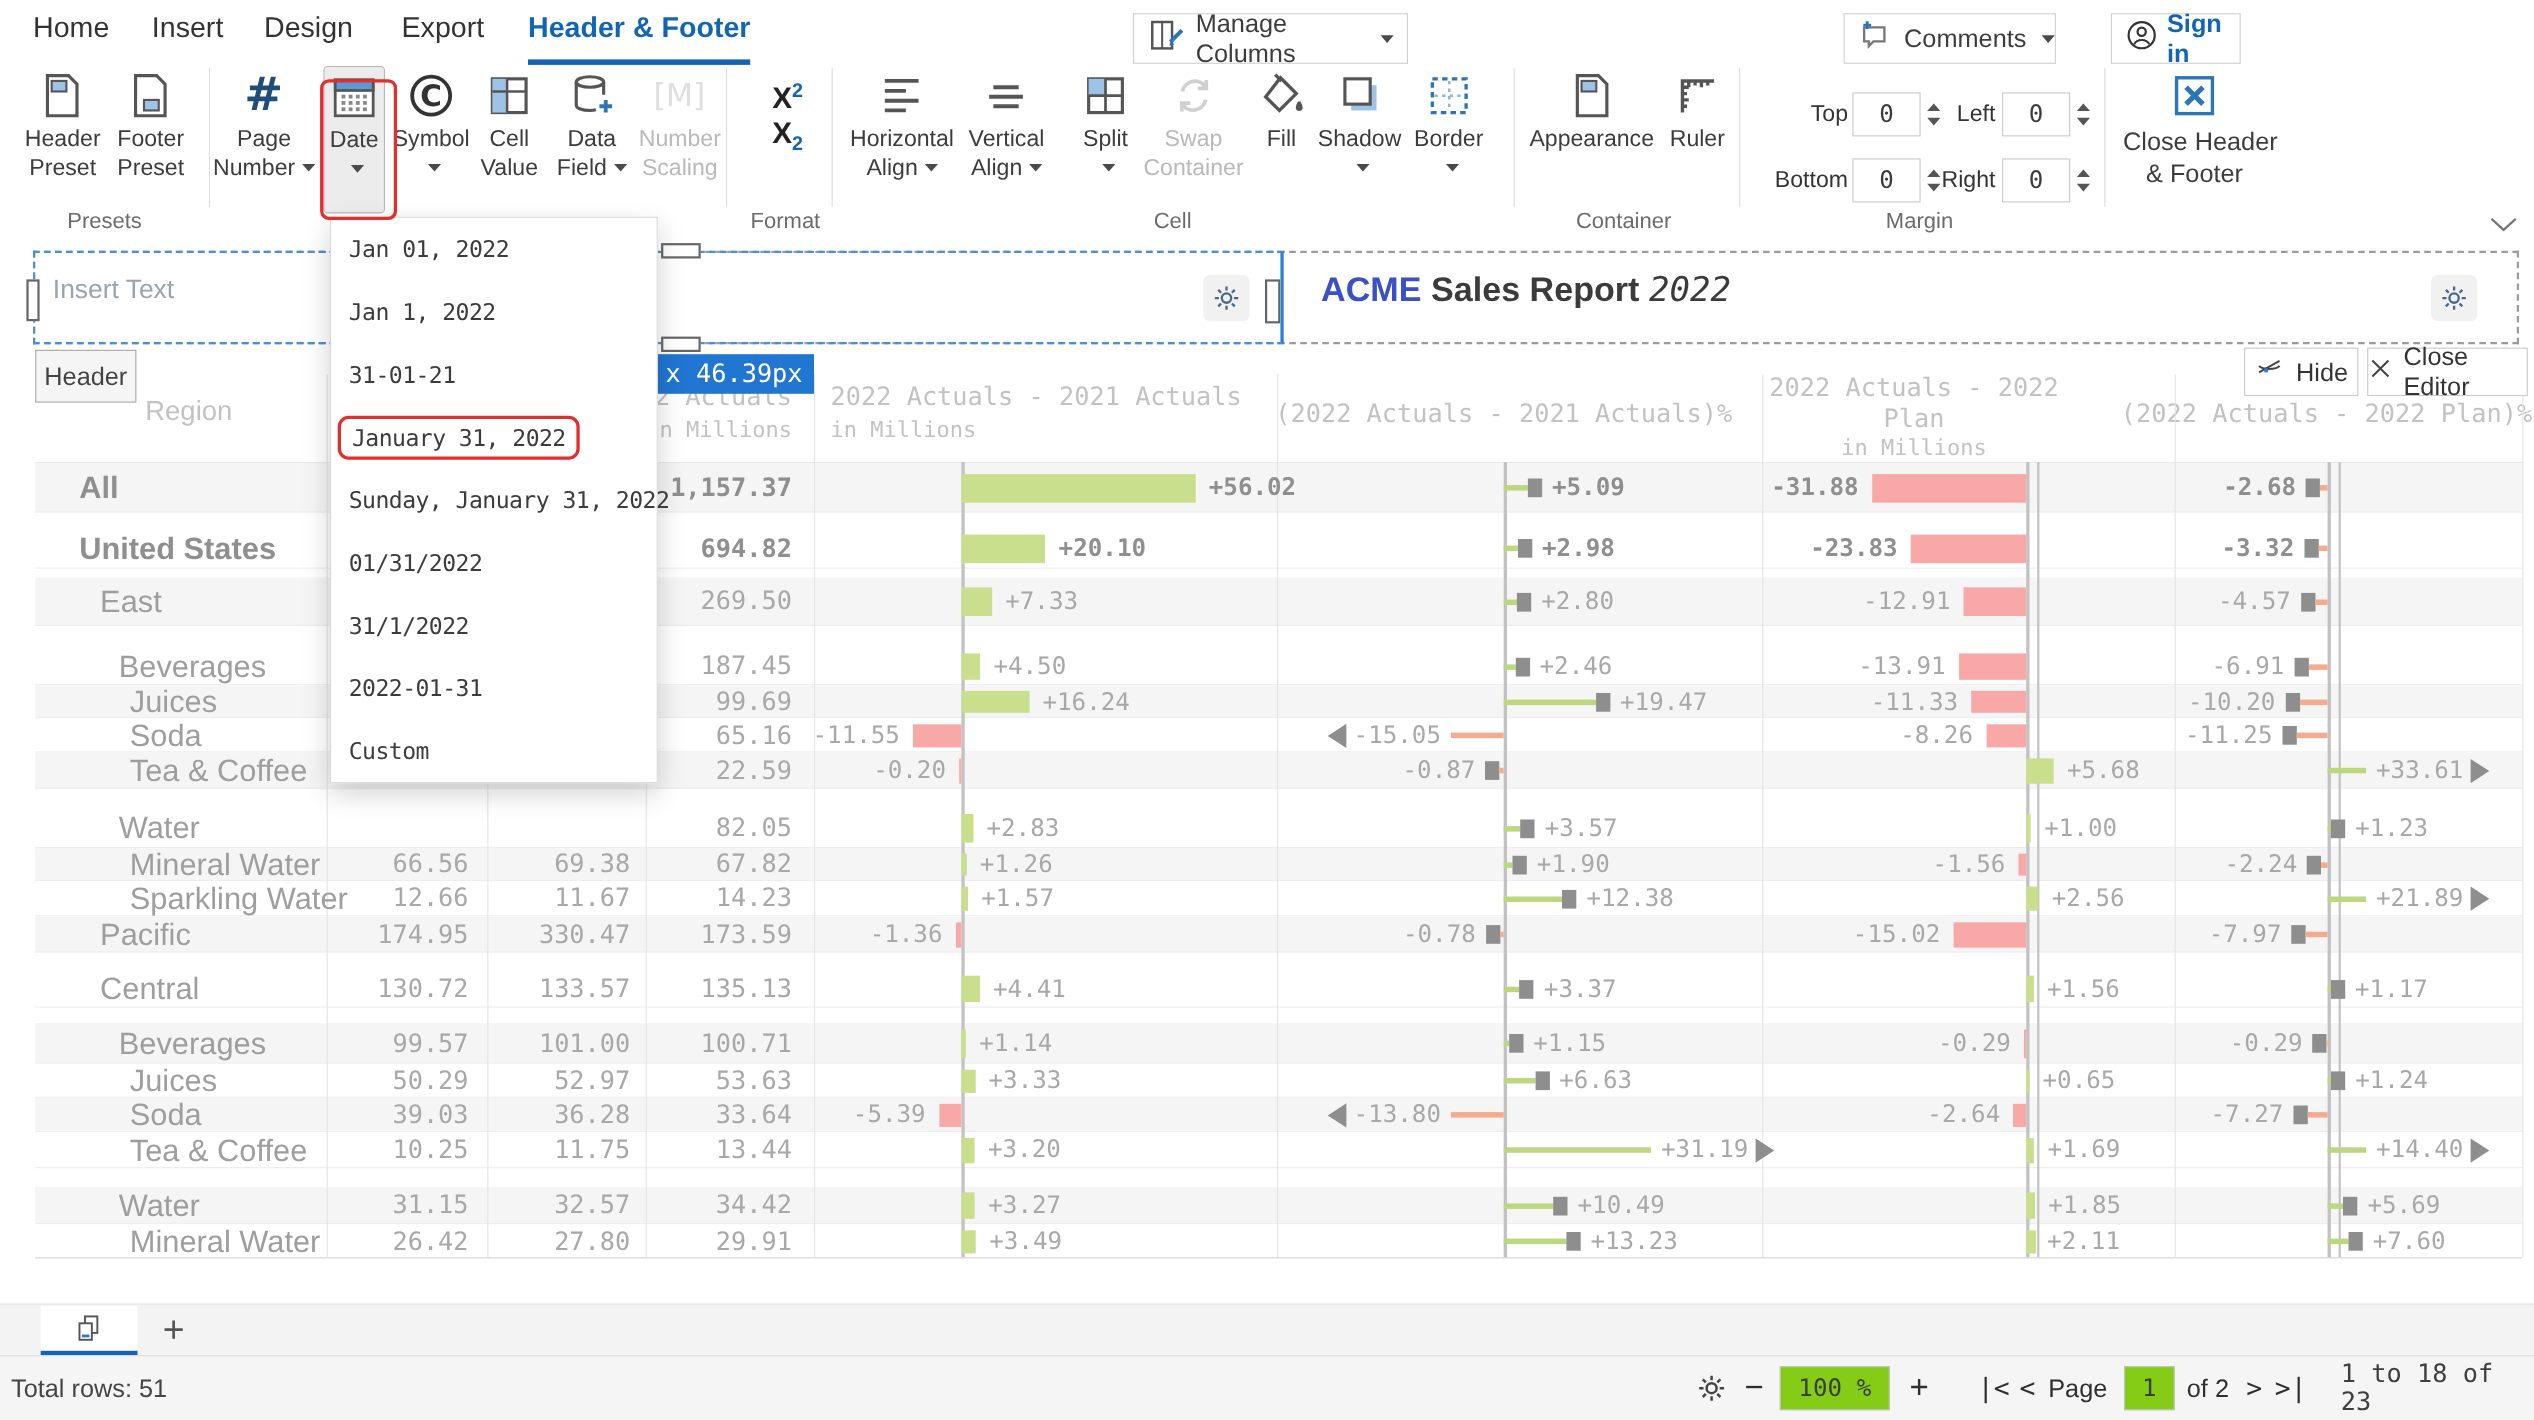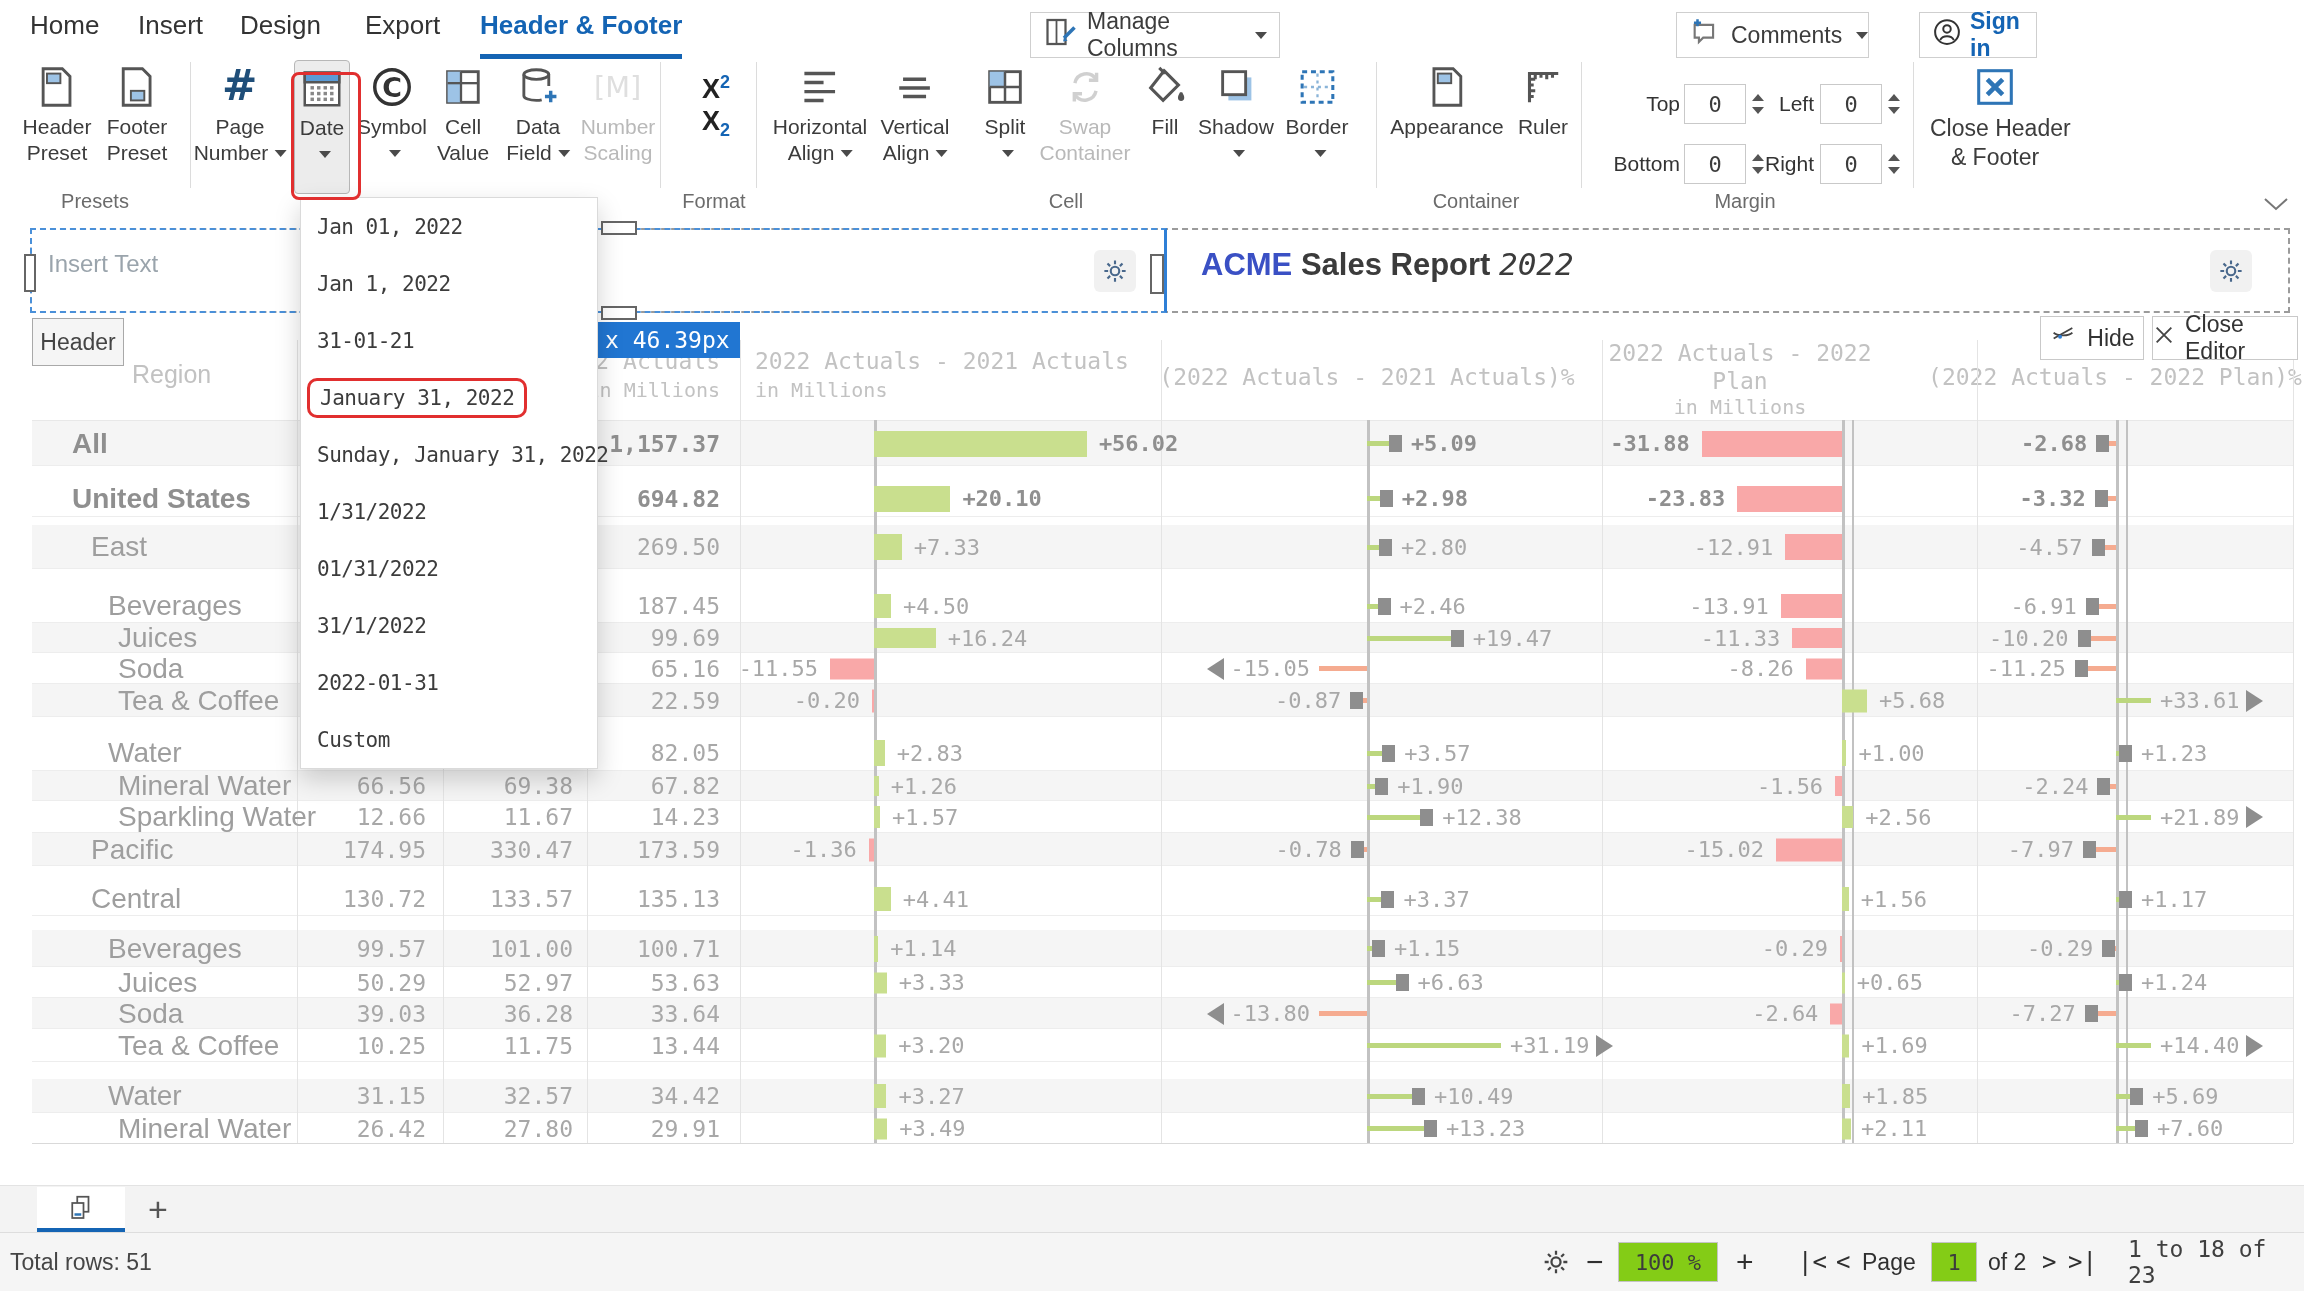--- a/index.html
+++ b/index.html
@@ -847,20 +847,24 @@
               <div class="pctlabel" style="margin-left: 9px;">+1.24</div>
             </div>
           </div>
         </div>
         <div class="stripe" style="top: 577px; height: 31px; background: rgb(245, 245, 245);"></div>
         <div class="trow" style="top: 577px; height: 31px;">
           <div class="rowlabel" style="left: 86px;">Soda</div>
           <div class="cellnum" style="left: 254px; width: 140px;">39.03</div>
           <div class="cellnum" style="left: 401px; width: 140px;">36.28</div>
           <div class="cellnum" style="left: 548px; width: 140px;">33.64</div>
+          <div class="chartcell" style="left: 708px; width: 421px;">
+            <div class="bar" style="height: 21px; background: rgb(249, 168, 168); width: 20.482px; left: 113.518px;"></div>
+            <div class="barlabel" style="left: 0px; width: 101.518px; justify-content: flex-end;">-5.39</div>
+          </div>
           <div class="chartcell" style="left: 1570px; width: 375px;">
             <div class="bar" style="height: 21px; background: rgb(249, 168, 168); width: 11.616px; left: 228.384px;"></div>
             <div class="barlabel" style="left: 0px; width: 216.384px; justify-content: flex-end;">-2.64</div>
           </div>
           <div class="chartcell" style="left: 1129px; width: 441px;">
             <div class="pctflex" style="left: 0px; width: 206px; justify-content: flex-end;">
               <div class="arrow-l" style="margin-right: 7px;"></div>
               <div class="pctlabel" style="margin-right: 9px;">-13.80</div>
               <div class="pctline" style="width: 48px; background: rgb(245, 171, 144); flex: 0 0 auto;"></div>
             </div>
@@ -979,21 +983,20 @@
     </div>
 
   <div class="dropdown" id="dropdown">
       <div class="dditem">Jan 01, 2022</div>
       <div class="dditem">Jan 1, 2022</div>
       <div class="dditem">31-01-21</div>
       <div class="dditem">
         <span class="ddhl">January 31, 2022</span>
       </div>
       <div class="dditem">Sunday, January 31, 2022</div>
-      <div class="dditem">1/31/2022</div>
       <div class="dditem">01/31/2022</div>
       <div class="dditem">31/1/2022</div>
       <div class="dditem">2022-01-31</div>
       <div class="dditem">Custom</div>
     </div>
   <div class="reddate"></div>
 
   <div class="tabbar">
     <div class="sheettab">
       <svg width="30" height="30" viewBox="0 0 24 24">

